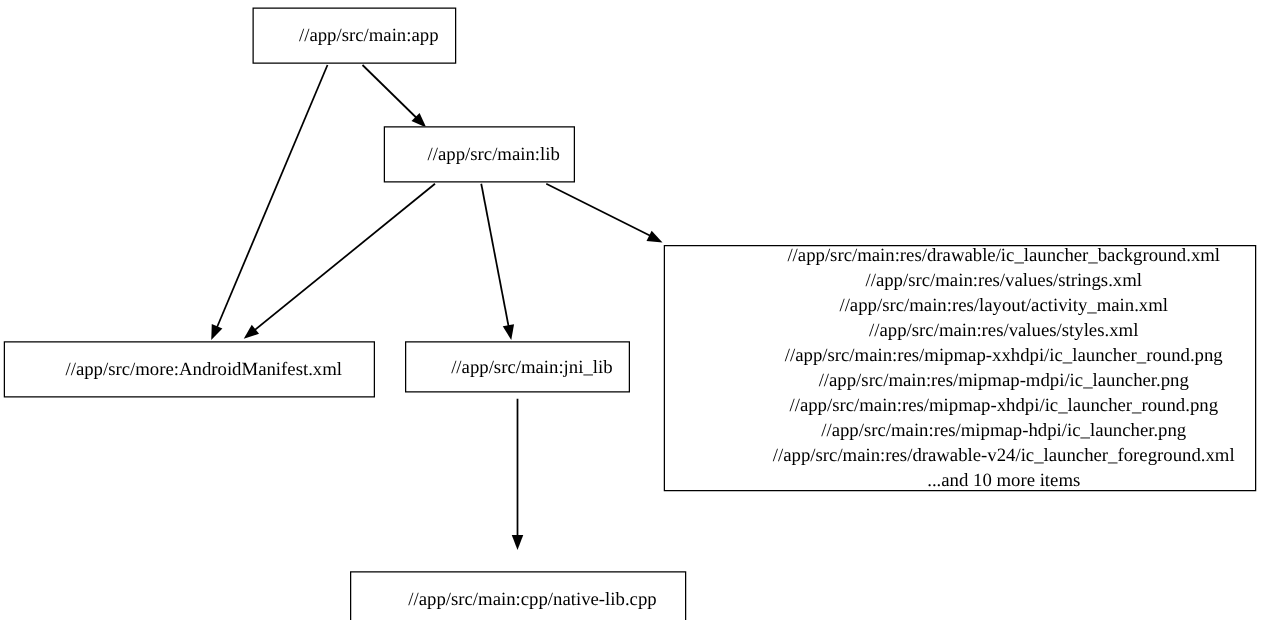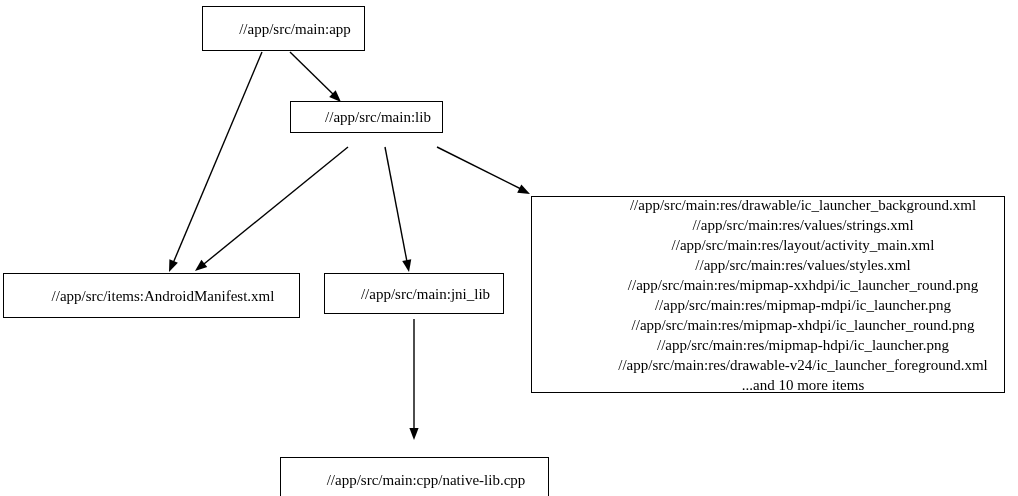--- a/index.html
+++ b/index.html
@@ -68,26 +68,26 @@
         <polygon points="0,0 -12,-4.6 -12,4.6" fill="#000000" transform="translate(530,194) rotate(26.56505117707799)"></polygon>
         <line x1="414" y1="319" x2="414" y2="435" stroke="#000000" stroke-width="1.4"></line>
         <polygon points="0,0 -12,-4.6 -12,4.6" fill="#000000" transform="translate(414,440) rotate(90)"></polygon>
       </g>
   </svg>
 
   <div class="node" id="node-app" style="left: 202px; top: 6px; width: 163px; height: 45px; border-color: rgb(0, 0, 0); color: rgb(0, 0, 0);">
     <span class="node-label">//app/src/main:app</span>
   </div>
 
-  <div class="node" id="node-lib" style="left: 290px; top: 101px; width: 153px; height: 32px; border-color: rgb(0, 0, 0); color: rgb(0, 0, 0); text-align: center;">
+  <div class="node" id="node-lib" style="left: 307px; top: 101px; width: 153px; height: 45px; border-color: rgb(0, 0, 0); color: rgb(0, 0, 0); text-align: center;">
     <span class="node-label">//app/src/main:lib</span>
   </div>
 
   <div class="node" id="node-manifest" style="left: 3px; top: 273px; width: 297px; height: 45px; border-color: rgb(0, 0, 0); color: rgb(0, 0, 0);">
-    <span class="node-label">//app/src/items:AndroidManifest.xml</span>
+    <span class="node-label">//app/src/more:AndroidManifest.xml</span>
   </div>
 
   <div class="node" id="node-jni-lib" style="left: 324px; top: 273px; width: 180px; height: 41px; border-color: rgb(0, 0, 0); color: rgb(0, 0, 0);">
     <span class="node-label">//app/src/main:jni_lib</span>
   </div>
 
   <div class="node node-multiline" id="node-resources" style="left: 531px; top: 196px; width: 474px; height: 197px; border-color: rgb(0, 0, 0); color: rgb(0, 0, 0);">
     <span class="node-label">//app/src/main:res/drawable/ic_launcher_background.xml
 //app/src/main:res/values/strings.xml
 //app/src/main:res/layout/activity_main.xml

